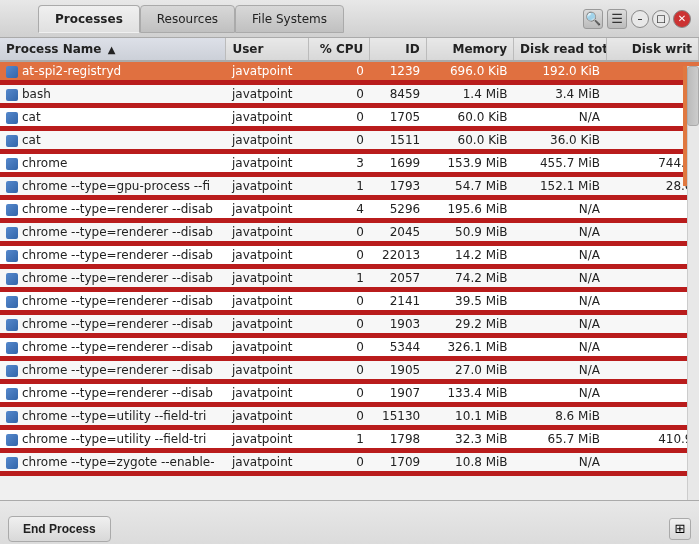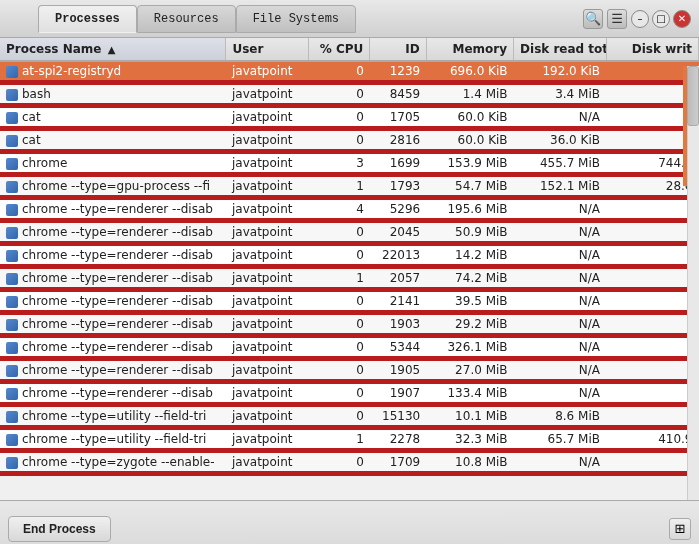--- a/index.html
+++ b/index.html
@@ -28,21 +28,20 @@
       margin-left: 30px;
     }
     .titlebar-tab {
       padding: 6px 16px;
       background: linear-gradient(to bottom, #d8d8d8, #c0c0c0);
       border: 1px solid #aaa;
       border-radius: 4px 4px 0 0;
       cursor: pointer;
       font-size: 12px;
       color: #222;
-      font-family: Liberation Mono, monospace;
     }
     .titlebar-tab.active {
       background: linear-gradient(to bottom, #f0f0f0, #e0e0e0);
       border-bottom: 1px solid #f0f0f0;
       font-weight: bold;
     }
     .titlebar-icons {
       display: flex;
       gap: 4px;
       align-items: center;
@@ -294,21 +293,21 @@
     <td class="col-cpu">0</td>
     <td class="col-id">1705</td>
     <td class="col-mem">60.0 KiB</td>
     <td class="col-disk-read">N/A</td>
     <td class="col-disk-write"></td>
   </tr>
           <tr>
     <td class="col-name"><span class="process-icon"></span>cat</td>
     <td class="col-user">javatpoint</td>
     <td class="col-cpu">0</td>
-    <td class="col-id">2816</td>
+    <td class="col-id">1511</td>
     <td class="col-mem">60.0 KiB</td>
     <td class="col-disk-read">36.0 KiB</td>
     <td class="col-disk-write"></td>
   </tr>
           <tr>
     <td class="col-name"><span class="process-icon"></span>chrome</td>
     <td class="col-user">javatpoint</td>
     <td class="col-cpu">3</td>
     <td class="col-id">1699</td>
     <td class="col-mem">153.9 MiB</td>
@@ -411,21 +410,21 @@
     <td class="col-cpu">0</td>
     <td class="col-id">15130</td>
     <td class="col-mem">10.1 MiB</td>
     <td class="col-disk-read">8.6 MiB</td>
     <td class="col-disk-write"></td>
   </tr>
           <tr>
     <td class="col-name"><span class="process-icon"></span>chrome --type=utility --field-tri</td>
     <td class="col-user">javatpoint</td>
     <td class="col-cpu">1</td>
-    <td class="col-id">2278</td>
+    <td class="col-id">1798</td>
     <td class="col-mem">32.3 MiB</td>
     <td class="col-disk-read">65.7 MiB</td>
     <td class="col-disk-write">410.9</td>
   </tr>
           <tr>
     <td class="col-name"><span class="process-icon"></span>chrome --type=zygote --enable-</td>
     <td class="col-user">javatpoint</td>
     <td class="col-cpu">0</td>
     <td class="col-id">1709</td>
     <td class="col-mem">10.8 MiB</td>

